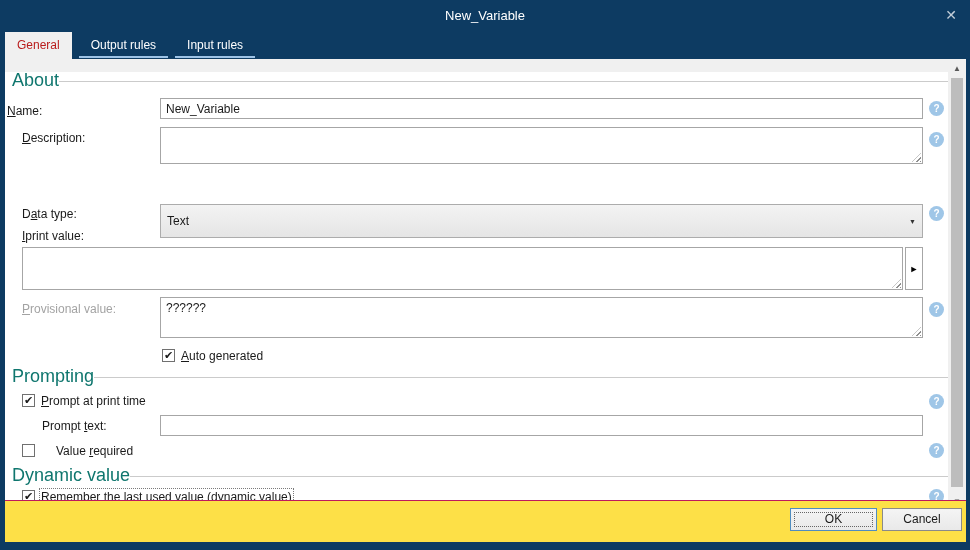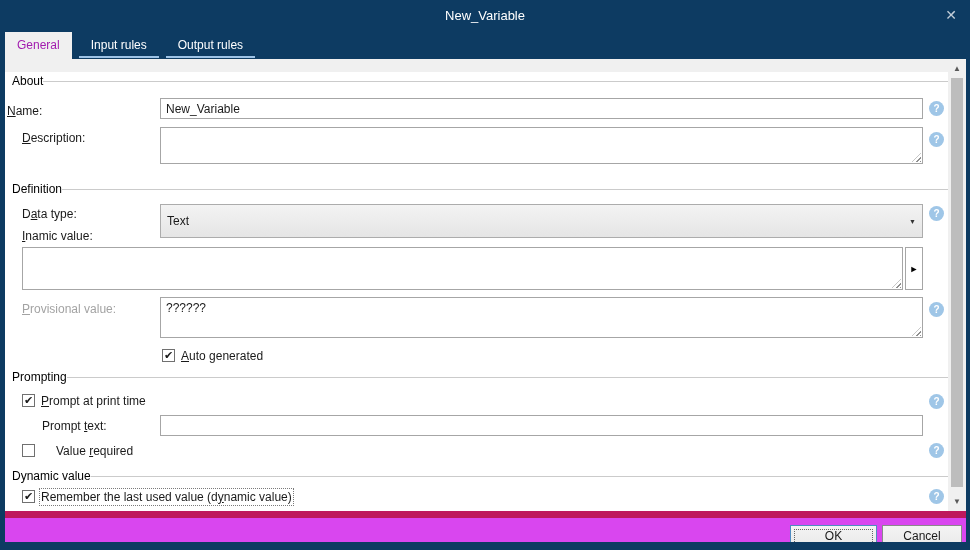--- a/index.html
+++ b/index.html
@@ -13,32 +13,32 @@
               display:flex; align-items:center; justify-content:center;
               color:#ffffff; font-size:13px; }
   .close-x { position:absolute; right:13px; top:7px; color:#c3ced9; font-size:14px;
              line-height:16px; cursor:default; }
 
   
   .tabbar { position:absolute; top:30px; left:5px; right:5px; height:29px;
             display:flex; align-items:flex-end; }
   .tab { height:27px; line-height:27px; padding:0 12px; margin-right:7px;
          font-size:12px; position:relative; color:#ffffff; }
-  .tab.active { background:#f0f0f0; color:#a21caf; }
+  .tab.active { background:#f0f0f0; color:#b91c1c; }
   .tab .tab-underline { position:absolute; left:0; right:0; bottom:1px; height:2px;
                         background:#9dc3e6; }
 
   
   .dialog-body { position:absolute; left:5px; top:59px; width:961px; height:483px;
                  background:#ffffff; overflow:hidden; font-size:12px; color:#1a1a1a; }
   .top-strip { position:absolute; top:0; left:0; right:0; height:13px; background:#f0f0f0; }
 
   .section { position:absolute; left:7px; width:938px; height:15px;
              display:flex; align-items:center; gap:0;
-             color:#000000; font-size:12px; }
+             color:#0f766e; font-size:18px; }
   .section .line { flex:1; height:1px; background:#cbcbcb; margin-top:2px; }
 
   .label { position:absolute; font-size:12px; color:#1a1a1a; white-space:nowrap; }
   .label.disabled { color:#a3a3a3; }
   u { text-decoration:underline; }
 
   .tfield { position:absolute; border:1px solid #a6a6a6; background:#fff;
             font:12px "Liberation Sans",sans-serif; padding:2px 5px; outline:none; color:#1a1a1a; }
   .tarea { position:absolute; border:1px solid #a6a6a6; background:#fff; }
   .tarea textarea { width:100%; height:100%; border:none; resize:none; outline:none;
@@ -69,22 +69,22 @@
 
   
   .scrollbar { position:absolute; right:0; top:0; width:18px; height:452px; background:#f0f0f0; }
   .scroll-up, .scroll-down { position:absolute; left:0; right:0; text-align:center;
                              font-size:8px; color:#595959; height:10px; line-height:10px; }
   .scroll-up { top:5px; }
   .scroll-down { bottom:4px; }
   .scroll-thumb { position:absolute; left:3px; top:19px; width:12px; height:409px; background:#bdbdbd; }
 
   
-  .footer { position:absolute; left:0; bottom:0; width:961px; height:31px;
-            background:#d946ef; border-top:7px solid #be185d; }
+  .footer { position:absolute; left:0; bottom:0; width:961px; height:42px;
+            background:#fde047; border-top:1px solid #be185d; }
   .btn { position:absolute; top:7px; height:23px; background:linear-gradient(#f4f4f4,#e9e9e9);
          border:1px solid #8a8a8a; font:12px "Liberation Sans",sans-serif;
          text-align:center; color:#1a1a1a; }
   .btn-ok { left:785px; width:87px; border-color:#4f8cc0; }
   .btn .focus-rect { position:absolute; inset:3px; border:1px dotted #666; pointer-events:none; }
   .btn .btn-text { position:absolute; inset:0; line-height:21px; }
   .btn-cancel { left:877px; width:80px; }
 </style>
 </head>
 <body>
@@ -94,25 +94,25 @@
   <div class="titlebar">
     <span>New_Variable</span>
     <span class="close-x">✕</span>
   </div>
 
   <div class="tabbar">
     <div class="tab active">
       <span>General</span>
     </div>
     <div class="tab">
+      <span>Output rules</span>
+      <div class="tab-underline"></div>
+    </div>
+    <div class="tab">
       <span>Input rules</span>
-      <div class="tab-underline"></div>
-    </div>
-    <div class="tab">
-      <span>Output rules</span>
       <div class="tab-underline"></div>
     </div>
   </div>
 
   <div class="dialog-body">
     <div class="top-strip"></div>
 
     <div class="section" style="top:14px;">
       <span>About</span>
       <div class="line"></div>
@@ -122,33 +122,29 @@
     <input class="tfield" style="left: 155px; top: 39px; width: 763px; height: 21px;" value="New_Variable">
     <div class="help" style="top:42px;">?</div>
 
     <div class="label" style="left:17px; top:72px;"><span></span><u>D</u><span>escription:</span></div>
     <div class="tarea" style="left:155px; top:68px; width:763px; height:37px;">
       <textarea style=""></textarea>
       <div class="grip"></div>
     </div>
     <div class="help" style="top:73px;">?</div>
 
-    <div class="section" style="top:122px;">
-      <span>Definition</span>
-      <div class="line"></div>
-    </div>
 
     <div class="label" style="left:17px; top:148px;"><span>D</span><u>a</u><span>ta type:</span></div>
     <div class="dropdown">
       <span>Text</span>
       <span class="dd-arrow">▼</span>
     </div>
     <div class="help" style="top:147px;">?</div>
 
-    <div class="label" style="left:17px; top:170px;"><span></span><u>I</u><span>namic value:</span></div>
+    <div class="label" style="left:17px; top:170px;"><span></span><u>I</u><span>print value:</span></div>
     <div class="tarea" style="left:17px; top:188px; width:881px; height:43px;">
       <textarea style=""></textarea>
       <div class="grip"></div>
     </div>
     <div class="side-btn">
       <span>►</span>
     </div>
 
     <div class="label disabled" style="left:17px; top:243px;"><span></span><u>P</u><span>rovisional value:</span></div>
     <div class="tarea" style="left:155px; top:238px; width:763px; height:41px;">

